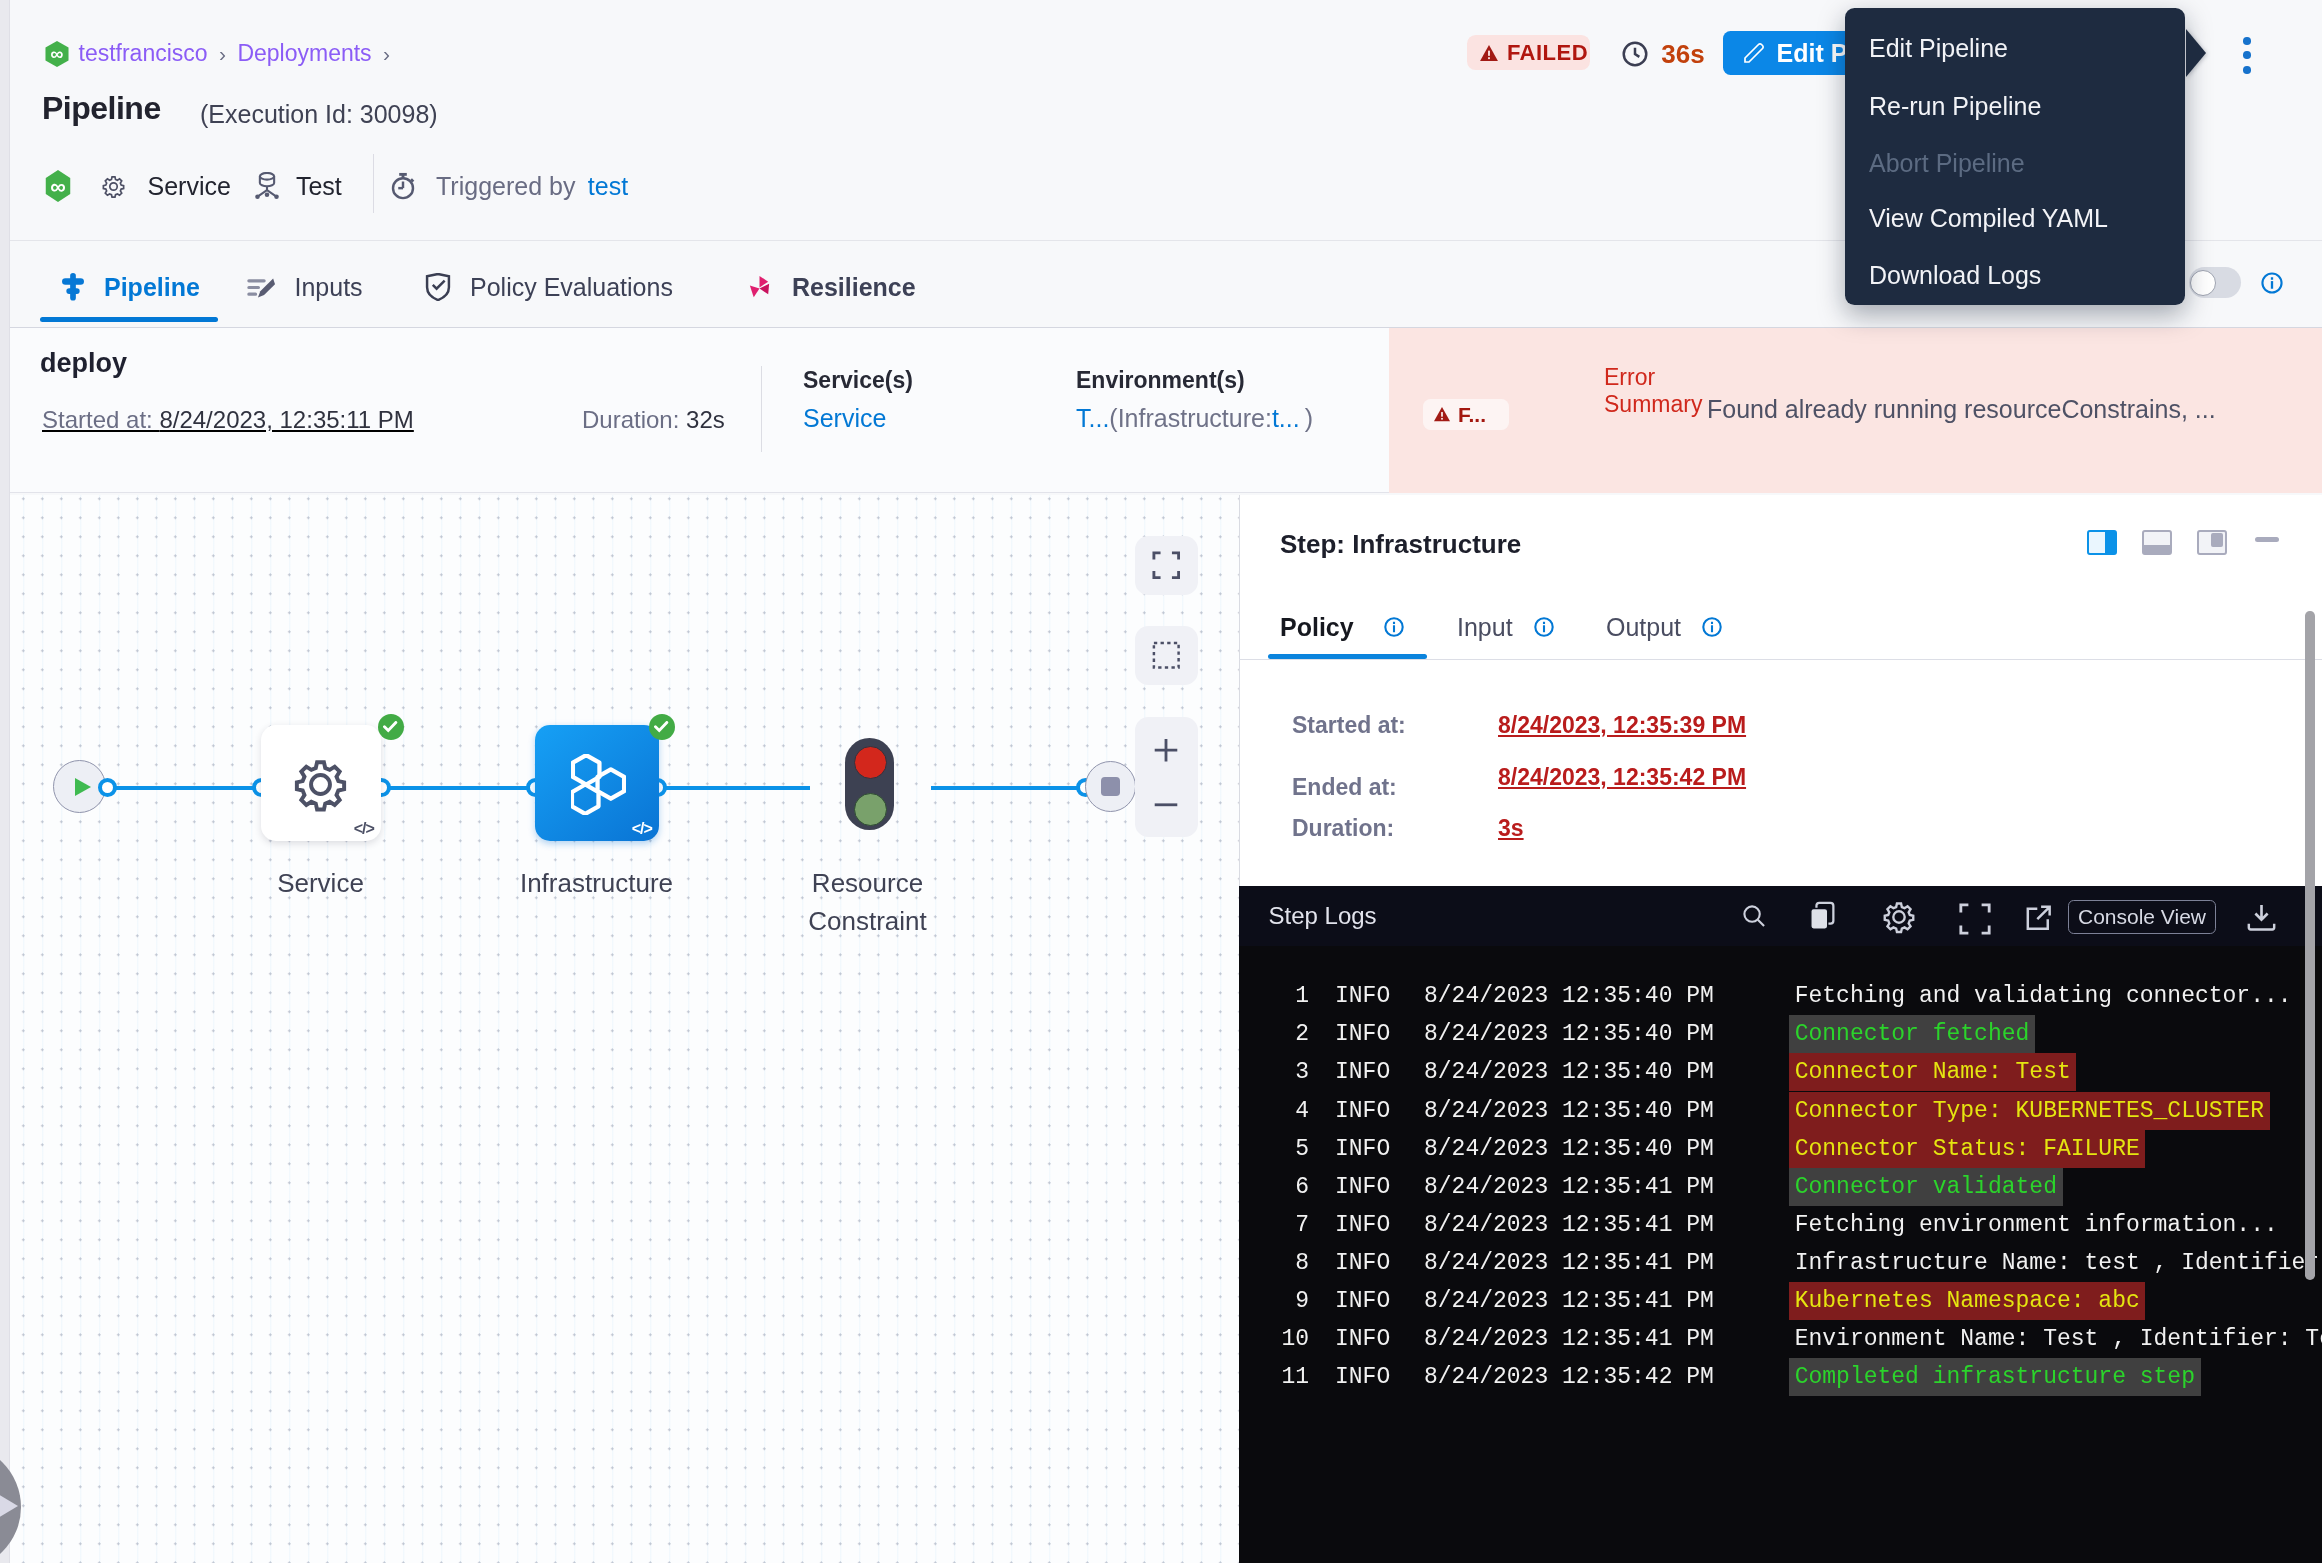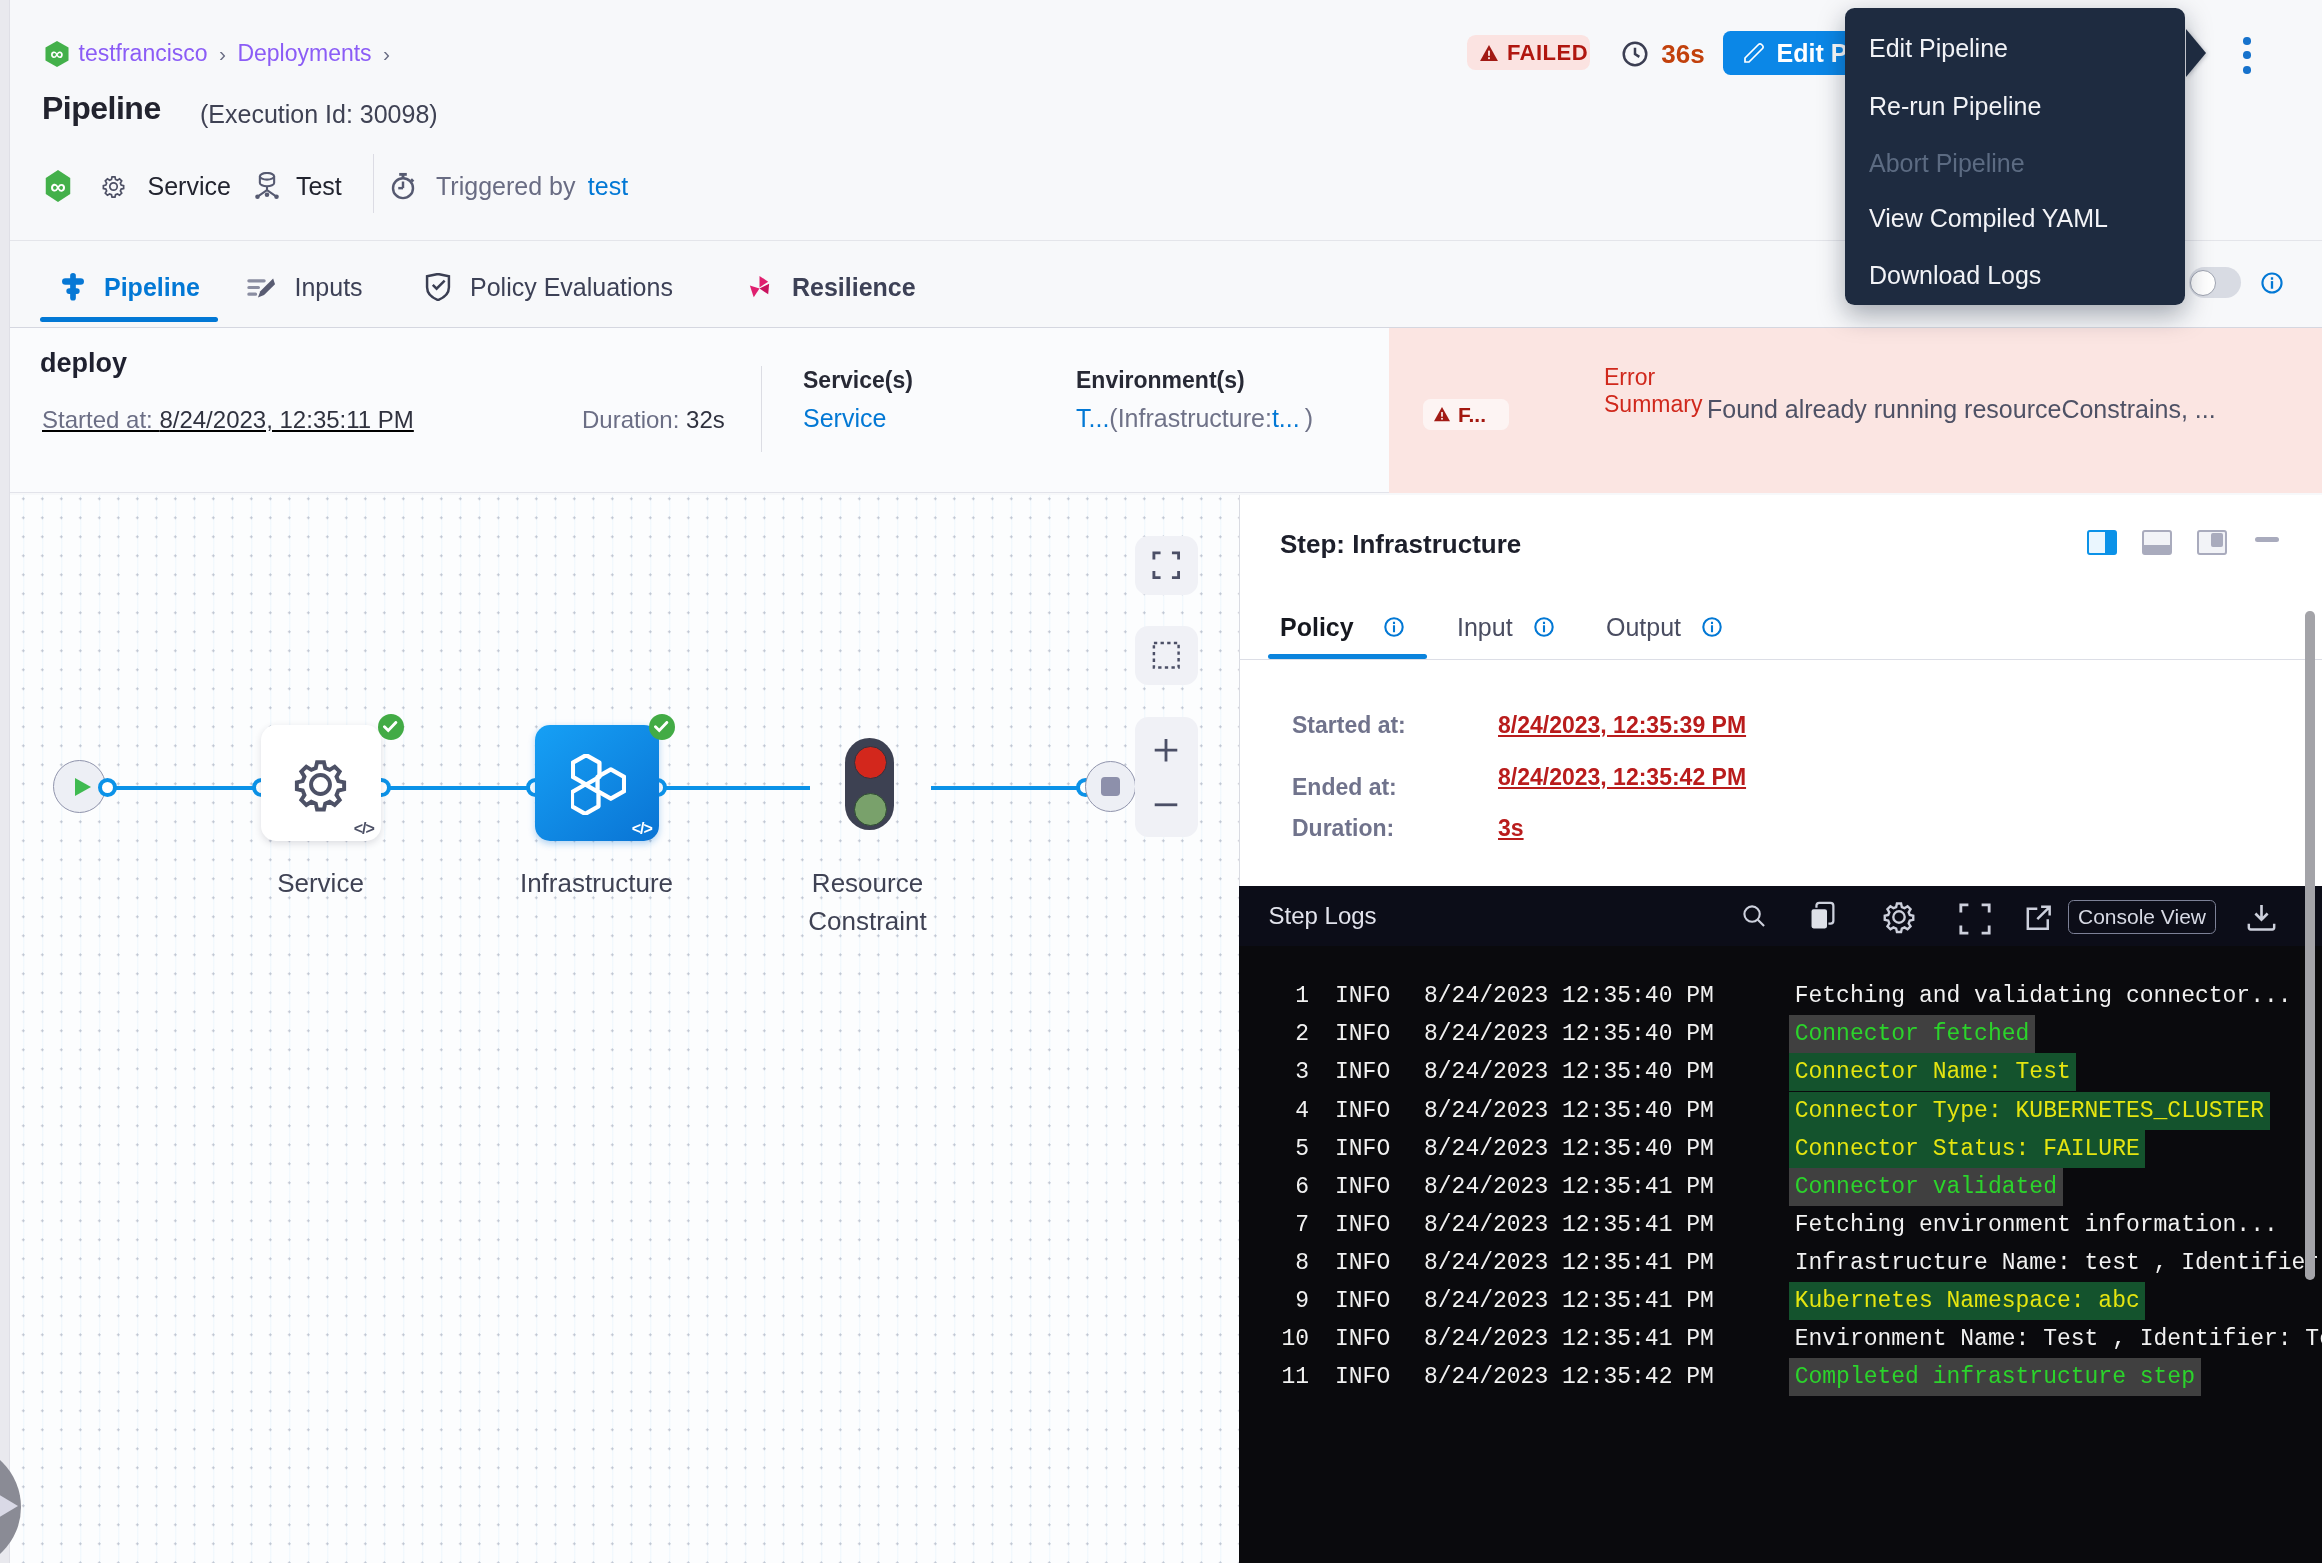--- a/index.html
+++ b/index.html
@@ -91,21 +91,21 @@
 
 #loghead { left:1239px; top:886px; width:1083px; height:60px; background:#0c0d18; display:flex; align-items:center; }
 #loghead .t { color:#e2e3ec; font-size:24px; margin-left:29.5px; }
 #logbody { left:1239px; top:946px; width:1083px; height:617px; background:#0a0a0d; }
 .ll { position:absolute; left:0; width:1083px; height:38px; font-family:"Liberation Mono", monospace; font-size:23px; white-space:pre; color:#f1f1f1; line-height:38px; }
 .ll .num { position:absolute; right:1013px; }
 .ll .info { position:absolute; left:96px; }
 .ll .ts { position:absolute; left:185px; }
 .ll .msg { position:absolute; left:550px; padding:0 5.7px; }
 .mgreen { color:#2bd42b; background:#404040; }
-.myellow { color:#e5e510; background:#14532d;text-align:right; }
+.myellow { color:#e5e510; background:#7f1d1d;text-align:right; }
 #consolebtn { border:1.9px solid #7d8197; border-radius:5.7px; color:#d7d9e4; font-size:21px; display:flex; align-items:center; justify-content:center; position:absolute; left:2068px; top:900px; width:148px; height:34px; }
 #scrollthumb { left:2305px; top:611px; width:9.5px; height:669px; background:#a3a3a8; border-radius:4.8px; }
 
 
 #menu { left:1845px; top:7.6px; width:340px; height:297px; background:#1e2b40; border-radius:9.5px; box-shadow:0 9.5px 27px rgba(10,20,40,0.35); }
 #menucaret { left:2186px; top:28.5px; width:0; height:0; border-top:24px solid transparent; border-bottom:24px solid transparent; border-left:20px solid #1e2b40; filter:drop-shadow(1.9px 1.9px 1.9px rgba(10,20,40,0.25)); }
 .mi { position:absolute; left:24px; font-size:25px; color:#f2f3f7; line-height:28.5px; }
 .dot3 { left:2243px; width:7.6px; height:7.6px; border-radius:50%; background:#1672cc; }
 </style>
 </head>

